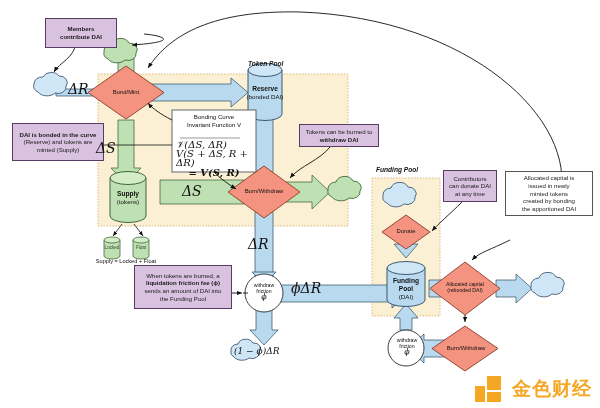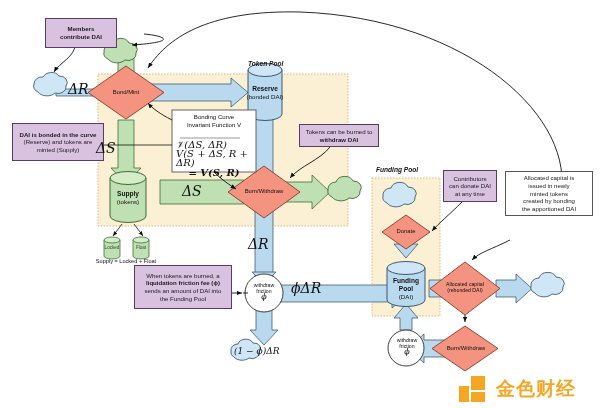--- a/index.html
+++ b/index.html
@@ -16,21 +16,21 @@
          display:flex;align-items:center;justify-content:center;padding:1px 2px;}
   .cyl-label{position:absolute;text-align:center;font-size:6.6px;line-height:8px;font-weight:bold;}
   .cyl-label span.sub{font-weight:normal;font-size:6.2px;}
   .dia-label{position:absolute;text-align:center;font-size:5.9px;line-height:7px;color:#111;}
   .math{position:absolute;font-family:"DejaVu Serif","Liberation Serif",serif;font-style:italic;}
   .poolname{position:absolute;font-size:6.6px;font-weight:bold;font-style:italic;color:#111;}
   .tiny{position:absolute;font-size:5.6px;color:#111;text-align:center;}
   .frictxt{position:absolute;text-align:center;font-size:5.2px;line-height:6px;color:#111;}
   .bctitle{position:absolute;text-align:center;font-size:6.1px;line-height:8px;}
   .mini{position:absolute;text-align:center;font-size:4.6px;color:#2f4f2f;}
-  #wm{position:absolute;right:24px;bottom:6px;display:flex;gap:11px;}
+  #wm{position:absolute;right:8px;bottom:6px;display:flex;gap:11px;}
   #wm .mark{width:26px;height:26px;position:relative;}
   #wm .mark .sq{position:absolute;background:#f5a623;}
   #wm .txt{font-size:19px;font-weight:bold;color:#f5a623;letter-spacing:1px;
            font-family:"DejaVu Sans","Liberation Sans",sans-serif;}
 </style>
 </head>
 <body>
 
 <div id="stage">
 

